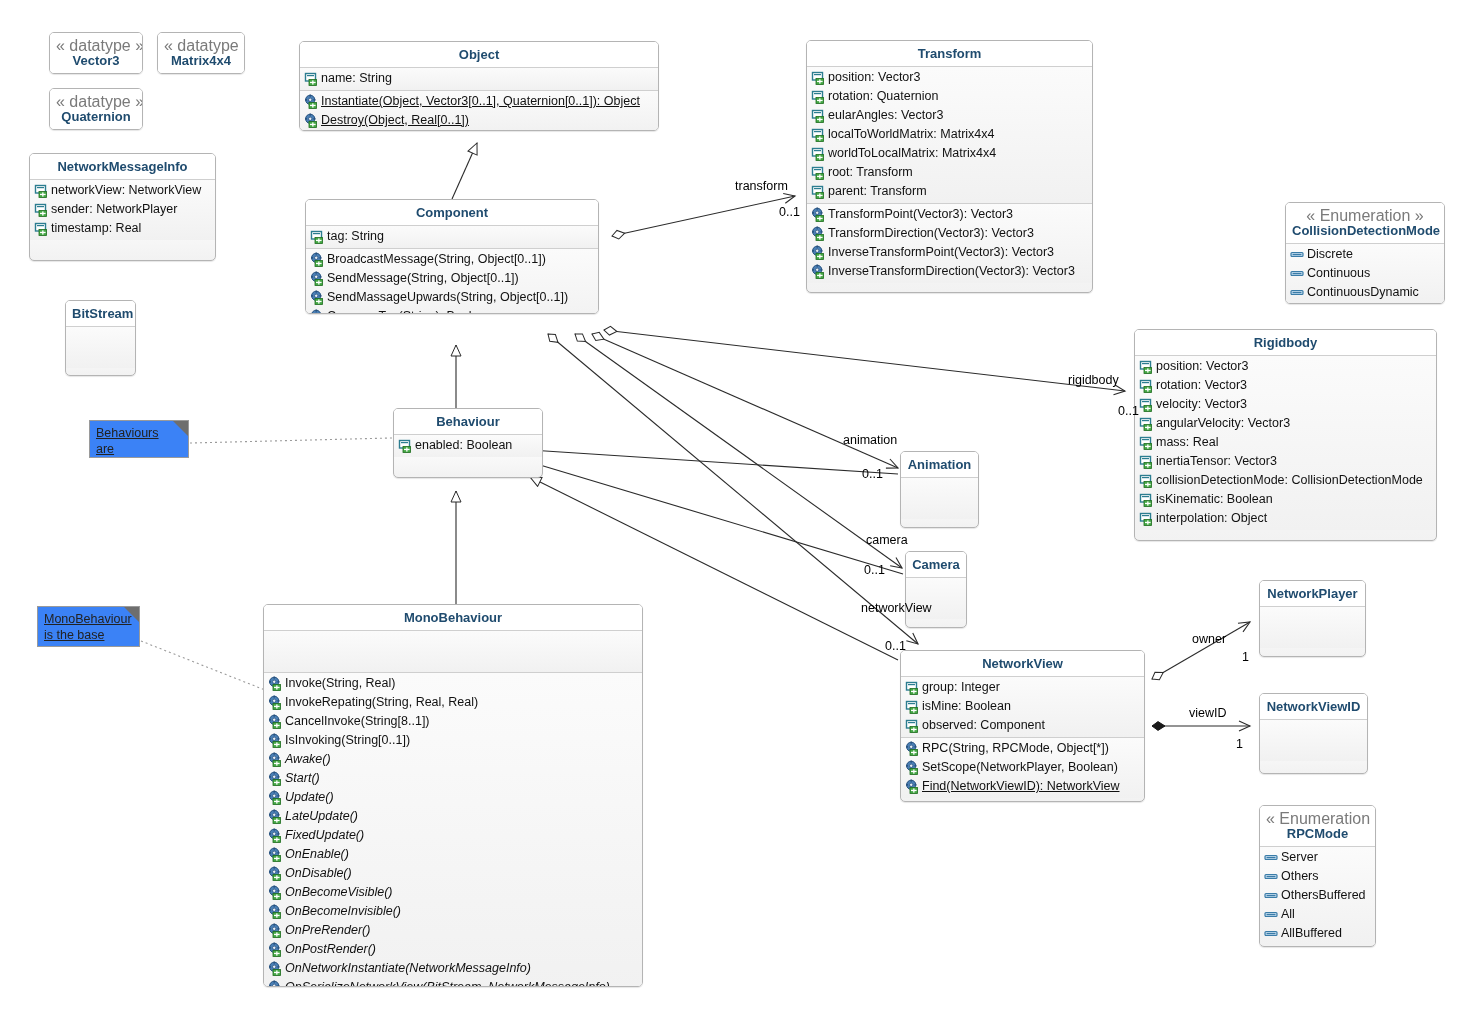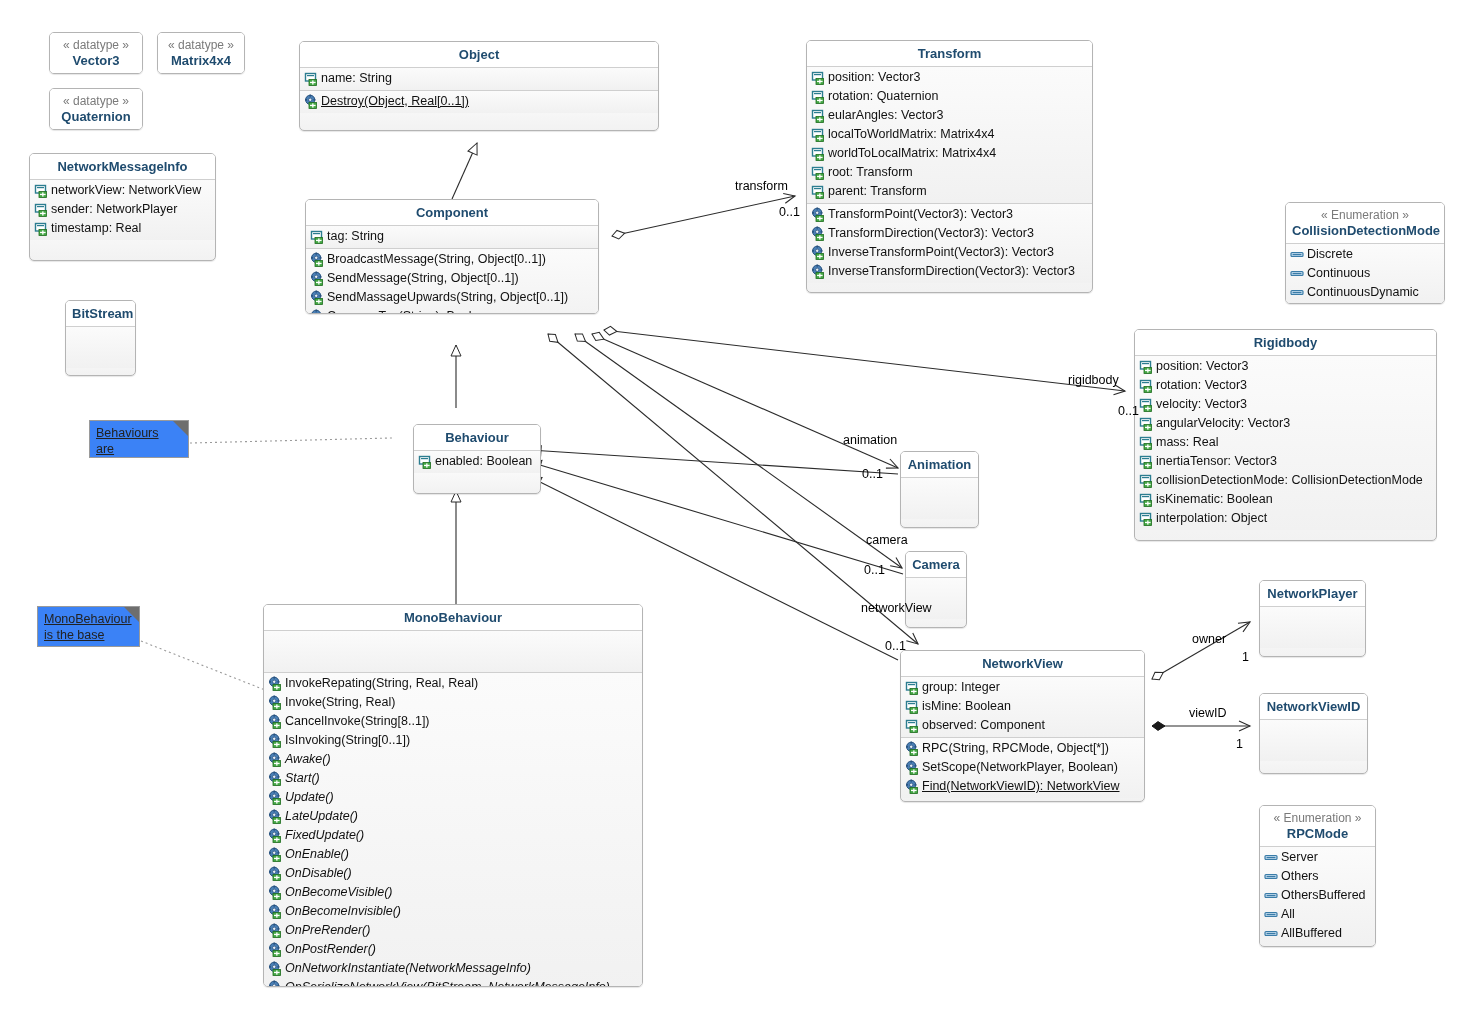--- a/index.html
+++ b/index.html
@@ -40,21 +40,21 @@
     font-size: 13px;
     padding: 5px 6px 5px 6px;
     background: #ffffff;
     line-height: 15px;
     white-space: nowrap;
   }
   .uml-stereo {
     display: block;
     color: #7a7a7a;
     font-weight: normal;
-    font-size: 12px;
+    font-size: 16px;
     line-height: 15px;
   }
   .uml-sep {
     height: 0;
     border-top: 1px solid #cfcfcf;
   }
   .uml-compartment {
     padding: 1px 0 2px 0;
     background: linear-gradient(to bottom, #fbfbfb 0%, #f1f1f1 100%);
   }
@@ -262,20 +262,36 @@
                 <circle cx="6.2" cy="5.8" r="1.7" fill="#e8eef5" stroke="#27527f" stroke-width="0.8"></circle>
                 <rect x="5.5" y="0.6" width="1.5" height="2" fill="#27527f"></rect>
                 <rect x="5.5" y="9" width="1.5" height="2" fill="#27527f"></rect>
                 <rect x="1" y="5.1" width="2" height="1.5" fill="#27527f"></rect>
                 <rect x="9.4" y="5.1" width="2" height="1.5" fill="#27527f"></rect>
                 <rect x="5" y="8.5" width="7.5" height="6" fill="#45a845" stroke="#1d6b1d" stroke-width="0.8"></rect>
                 <rect x="8.2" y="9.4" width="1.3" height="4.2" fill="#ffffff"></rect>
                 <rect x="6" y="10.8" width="5.6" height="1.3" fill="#ffffff"></rect>
               </svg>
             </span>
+            <span class="txt">Instantiate(Object, Vector3[0..1], Quaternion[0..1]): Object</span>
+          </div>
+          <div class="uml-row static">
+            <span class="ico">
+              <svg width="15" height="15" viewBox="0 0 15 15">
+                <circle cx="6.2" cy="5.8" r="4.6" fill="#4a7fb5" stroke="#27527f" stroke-width="1"></circle>
+                <circle cx="6.2" cy="5.8" r="1.7" fill="#e8eef5" stroke="#27527f" stroke-width="0.8"></circle>
+                <rect x="5.5" y="0.6" width="1.5" height="2" fill="#27527f"></rect>
+                <rect x="5.5" y="9" width="1.5" height="2" fill="#27527f"></rect>
+                <rect x="1" y="5.1" width="2" height="1.5" fill="#27527f"></rect>
+                <rect x="9.4" y="5.1" width="2" height="1.5" fill="#27527f"></rect>
+                <rect x="5" y="8.5" width="7.5" height="6" fill="#45a845" stroke="#1d6b1d" stroke-width="0.8"></rect>
+                <rect x="8.2" y="9.4" width="1.3" height="4.2" fill="#ffffff"></rect>
+                <rect x="6" y="10.8" width="5.6" height="1.3" fill="#ffffff"></rect>
+              </svg>
+            </span>
             <span class="txt">Destroy(Object, Real[0..1])</span>
           </div>
         </div>
       </div>
       <div class="uml-box" style="left: 305px; top: 199px; width: 294px; height: 115px;">
         <div class="uml-title"><span>Component</span></div>
         <div class="uml-sep"></div>
         <div class="uml-compartment">
           <div class="uml-row">
             <span class="ico">
@@ -639,21 +655,21 @@
                 <rect x="5.5" y="10" width="5" height="1.6" fill="#2c7d90"></rect>
                 <rect x="5" y="8.5" width="7.5" height="6" fill="#45a845" stroke="#1d6b1d" stroke-width="0.8"></rect>
                 <rect x="8.2" y="9.4" width="1.3" height="4.2" fill="#ffffff"></rect>
                 <rect x="6" y="10.8" width="5.6" height="1.3" fill="#ffffff"></rect>
               </svg>
             </span>
             <span class="txt">interpolation: Object</span>
           </div>
         </div>
       </div>
-      <div class="uml-box" style="left: 393px; top: 424px; width: 128px; height: 70px; margin-left: 20px;">
+      <div class="uml-box" style="left: 393px; top: 408px; width: 150px; height: 70px;">
         <div class="uml-title"><span>Behaviour</span></div>
         <div class="uml-sep"></div>
         <div class="uml-compartment">
           <div class="uml-row">
             <span class="ico">
               <svg width="15" height="15" viewBox="0 0 15 15">
                 <rect x="1.5" y="2.5" width="10" height="7.5" fill="#ffffff" stroke="#2c7d90" stroke-width="1.4"></rect>
                 <rect x="3" y="4" width="7" height="1.2" fill="#2c7d90"></rect>
                 <rect x="5.5" y="10" width="5" height="1.6" fill="#2c7d90"></rect>
                 <rect x="5" y="8.5" width="7.5" height="6" fill="#45a845" stroke="#1d6b1d" stroke-width="0.8"></rect>
@@ -688,37 +704,37 @@
                 <circle cx="6.2" cy="5.8" r="1.7" fill="#e8eef5" stroke="#27527f" stroke-width="0.8"></circle>
                 <rect x="5.5" y="0.6" width="1.5" height="2" fill="#27527f"></rect>
                 <rect x="5.5" y="9" width="1.5" height="2" fill="#27527f"></rect>
                 <rect x="1" y="5.1" width="2" height="1.5" fill="#27527f"></rect>
                 <rect x="9.4" y="5.1" width="2" height="1.5" fill="#27527f"></rect>
                 <rect x="5" y="8.5" width="7.5" height="6" fill="#45a845" stroke="#1d6b1d" stroke-width="0.8"></rect>
                 <rect x="8.2" y="9.4" width="1.3" height="4.2" fill="#ffffff"></rect>
                 <rect x="6" y="10.8" width="5.6" height="1.3" fill="#ffffff"></rect>
               </svg>
             </span>
+            <span class="txt">Invoke(String, Real)</span>
+          </div>
+          <div class="uml-row">
+            <span class="ico">
+              <svg width="15" height="15" viewBox="0 0 15 15">
+                <circle cx="6.2" cy="5.8" r="4.6" fill="#4a7fb5" stroke="#27527f" stroke-width="1"></circle>
+                <circle cx="6.2" cy="5.8" r="1.7" fill="#e8eef5" stroke="#27527f" stroke-width="0.8"></circle>
+                <rect x="5.5" y="0.6" width="1.5" height="2" fill="#27527f"></rect>
+                <rect x="5.5" y="9" width="1.5" height="2" fill="#27527f"></rect>
+                <rect x="1" y="5.1" width="2" height="1.5" fill="#27527f"></rect>
+                <rect x="9.4" y="5.1" width="2" height="1.5" fill="#27527f"></rect>
+                <rect x="5" y="8.5" width="7.5" height="6" fill="#45a845" stroke="#1d6b1d" stroke-width="0.8"></rect>
+                <rect x="8.2" y="9.4" width="1.3" height="4.2" fill="#ffffff"></rect>
+                <rect x="6" y="10.8" width="5.6" height="1.3" fill="#ffffff"></rect>
+              </svg>
+            </span>
             <span class="txt">InvokeRepating(String, Real, Real)</span>
-          </div>
-          <div class="uml-row">
-            <span class="ico">
-              <svg width="15" height="15" viewBox="0 0 15 15">
-                <circle cx="6.2" cy="5.8" r="4.6" fill="#4a7fb5" stroke="#27527f" stroke-width="1"></circle>
-                <circle cx="6.2" cy="5.8" r="1.7" fill="#e8eef5" stroke="#27527f" stroke-width="0.8"></circle>
-                <rect x="5.5" y="0.6" width="1.5" height="2" fill="#27527f"></rect>
-                <rect x="5.5" y="9" width="1.5" height="2" fill="#27527f"></rect>
-                <rect x="1" y="5.1" width="2" height="1.5" fill="#27527f"></rect>
-                <rect x="9.4" y="5.1" width="2" height="1.5" fill="#27527f"></rect>
-                <rect x="5" y="8.5" width="7.5" height="6" fill="#45a845" stroke="#1d6b1d" stroke-width="0.8"></rect>
-                <rect x="8.2" y="9.4" width="1.3" height="4.2" fill="#ffffff"></rect>
-                <rect x="6" y="10.8" width="5.6" height="1.3" fill="#ffffff"></rect>
-              </svg>
-            </span>
-            <span class="txt">Invoke(String, Real)</span>
           </div>
           <div class="uml-row">
             <span class="ico">
               <svg width="15" height="15" viewBox="0 0 15 15">
                 <circle cx="6.2" cy="5.8" r="4.6" fill="#4a7fb5" stroke="#27527f" stroke-width="1"></circle>
                 <circle cx="6.2" cy="5.8" r="1.7" fill="#e8eef5" stroke="#27527f" stroke-width="0.8"></circle>
                 <rect x="5.5" y="0.6" width="1.5" height="2" fill="#27527f"></rect>
                 <rect x="5.5" y="9" width="1.5" height="2" fill="#27527f"></rect>
                 <rect x="1" y="5.1" width="2" height="1.5" fill="#27527f"></rect>
                 <rect x="9.4" y="5.1" width="2" height="1.5" fill="#27527f"></rect>

